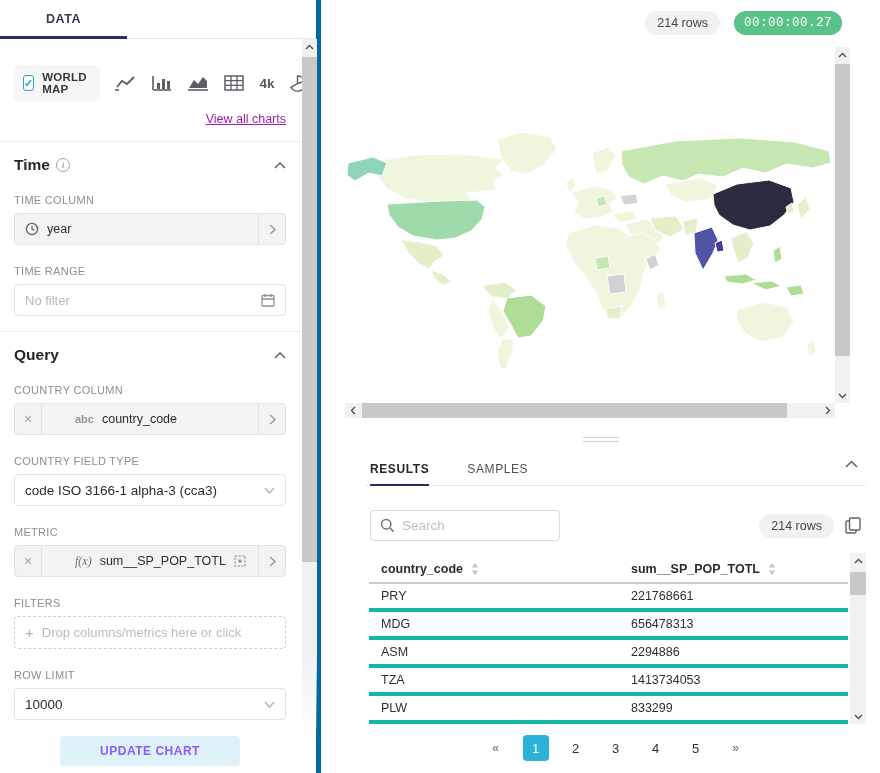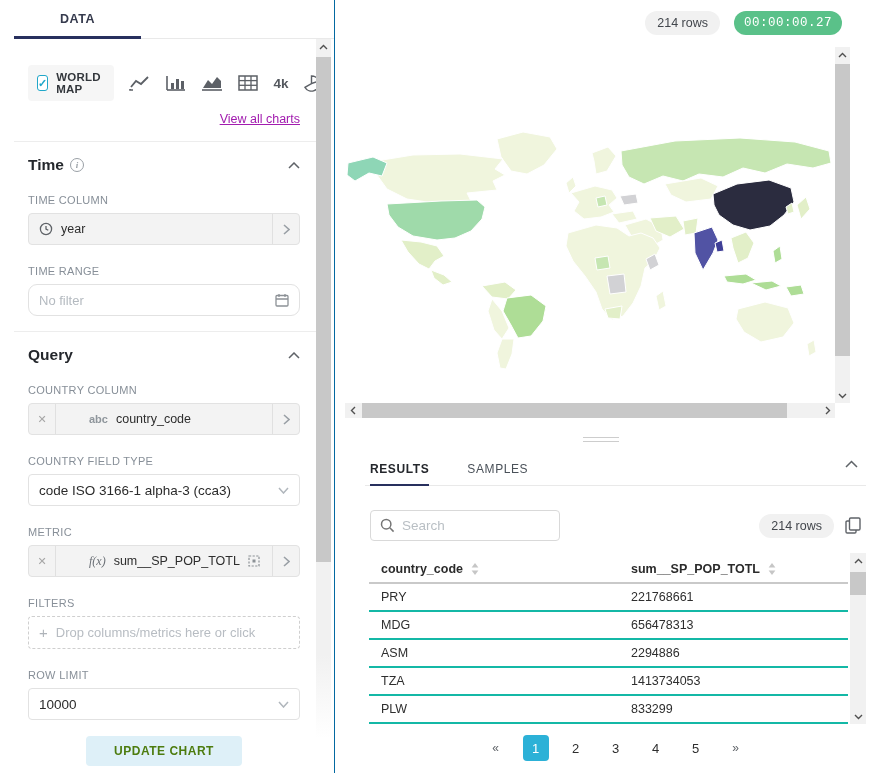--- a/index.html
+++ b/index.html
@@ -2,21 +2,21 @@
 <html><head>
 <meta charset="utf-8">
 <style>
   * { box-sizing: border-box; margin: 0; padding: 0; }
   html,body { background:#fff; }
   .app {
     position: relative; width: 880px; height: 773px; background:#fff;
     font-family: "Liberation Sans", sans-serif; color:#2e2e2e; overflow: hidden;
   }
   
-  .left-panel { position:absolute; left:14px; top:0; width:321px; height:773px; border-right:1px solid #0369a1; background:#fff; }
+  .left-panel { position:absolute; left:0; top:0; width:321px; height:773px; border-right:5px solid #0369a1; background:#fff; }
   .tabbar { position:relative; height:39px; border-bottom:1px solid #e9e9e9; }
   .tab-data { position:absolute; left:0; top:0; width:127px; height:38px; display:flex; align-items:center; justify-content:center;
     font-size:12.5px; font-weight:700; letter-spacing:.5px; color:#363b4e; cursor:pointer; }
   .tab-underline { position:absolute; left:0; bottom:-1px; width:127px; height:3px; background:#28305e; }
   .panel-scroll { position:absolute; top:39px; left:0; width:302px; bottom:0; padding:0 16px 0 14px; overflow:hidden; }
 
   .viz-row { margin-top:26px; display:flex; align-items:center; gap:15px; }
   .viz-pill { display:flex; align-items:center; gap:8px; background:#f6f6f6; border-radius:4px; padding:6px 9px; cursor:pointer; }
   .checkbox { width:16px; height:16px; border:1.5px solid #20a7c9; border-radius:3px; background:#fff;
     display:flex; align-items:center; justify-content:center; color:#20a7c9; font-size:11px; font-weight:700; }
@@ -30,31 +30,31 @@
   .section-head .chev { margin-left:auto; cursor:pointer; display:flex; }
   .info-circle { width:14px; height:14px; border:1px solid #9aa0a6; border-radius:50%; color:#9aa0a6;
     font-size:9px; display:flex; align-items:center; justify-content:center; font-style:italic; font-family:"Liberation Serif", serif; }
 
   .fld-label { margin-top:20px; font-size:11px; color:#878f98; letter-spacing:.3px; }
   .control { margin-top:7px; height:32px; border:1px solid #e2e2e2; border-radius:4px; display:flex; align-items:stretch;
     background:#f3f3f3; overflow:hidden; cursor:pointer;gap:23px; }
   .seg-x { width:27px; display:flex; align-items:center; justify-content:center; border-right:1px solid #e0e0e0; color:#a6a6a6; font-size:11px; }
   .seg-main { flex:1; display:flex; align-items:center; gap:8px; padding:0 10px; font-size:12.5px; color:#2d2d2d; min-width:0; }
   .seg-chev { width:27px; display:flex; align-items:center; justify-content:center; border-left:1px solid #e0e0e0; }
-  .control.white { background:#fff;border-radius:9px; }
+  .control.white { background:#fff; }
   .placeholder-text { color:#b4bac0; font-size:13px; }
   .prefix { font-size:11px; color:#8f969c;font-weight:bold; }
   .fx { font-style:italic; font-size:12px; color:#6a6f75; font-family:"Liberation Serif", serif; }
   .select { margin-top:7px; height:32px; border:1px solid #e2e2e2; border-radius:4px; background:#fff;
     display:flex; align-items:center; padding:0 10px; font-size:13.5px; color:#2b2b2b; cursor:pointer; }
   .select .dchev { margin-left:auto; display:flex; }
   .dashed-box { margin-top:7px; height:33px; border:1px dashed #cfcfcf; border-radius:4px; display:flex; align-items:center;
     gap:8px; padding:0 10px; color:#b7bcc2; font-size:13px; cursor:pointer; }
   .plus { color:#aeb3b9; font-size:15px; }
-  .update-btn { display:block; margin:16px auto 15px auto; width:156px; height:30px; background:#def0f8; color:#4d7c0f;
+  .update-btn { display:block; margin:16px auto 15px auto; width:180px; height:30px; background:#def0f8; color:#8b5cf6;
     border:none; border-radius:4px; font-family:"Liberation Sans", sans-serif; font-size:12px; font-weight:700; letter-spacing:.5px; cursor:pointer; }
 
   
   .sb-track-v { background:#f1f1f1; position:absolute; }
   .sb-thumb { background:#c8c8c8; position:absolute; }
   .sb-arrow { position:absolute; width:15px; height:15px; display:flex; align-items:center; justify-content:center; cursor:pointer; }
   .left-sb { position:absolute; top:39px; left:302px; width:15px; height:700px;
     background:linear-gradient(to bottom, #f1f1f1 88%, rgba(241,241,241,0)); }
 
   
@@ -81,21 +81,21 @@
 
   .toolbar { margin:24px 19px 0 19px; display:flex; align-items:center; height:31px; }
   .search-box { width:190px; height:31px; border:1px solid #d9d9d9; border-radius:4px; display:flex; align-items:center; padding:0 9px; gap:7px; background:#fff; }
   .search-box input { border:none; outline:none; flex:1; font-family:"Liberation Sans", sans-serif; font-size:13.5px; color:#333; min-width:0; }
   .search-box input::placeholder { color:#b9bfc4; }
   .toolbar .spacer { flex:1; }
   .copy-btn { margin-left:11px; display:flex; cursor:pointer; }
 
   .table-wrap { position:relative; margin:15px 14px 0 18px; }
   .datatable { margin-right:18px; }
-  .trow { display:flex; height:28px; align-items:center; border-bottom:2px solid #14b8a6; font-size:12.5px; color:#2e2e2e; }
+  .trow { display:flex; height:28px; align-items:center; border-bottom:4px solid #14b8a6; font-size:12.5px; color:#2e2e2e; }
   .trow.head { font-weight:700; color:#2b2b2b; border-bottom:2px solid #c9c9c9; }
   .c1 { width:250px; padding-left:12px; display:flex; align-items:center; gap:8px; }
   .c2 { flex:1; padding-left:12px; display:flex; align-items:center; gap:8px; }
   .tbl-sb { position:absolute; right:0; top:-3px; bottom:0; width:16px; background:#f1f1f1; }
 
   .pagination { margin-top:11px; display:flex; justify-content:center; align-items:center; gap:14px; }
   .pg { min-width:26px; height:26px; display:flex; align-items:center; justify-content:center; font-size:13px; color:#2e2e2e; cursor:pointer; border-radius:4px; }
   .pg.arrow { color:#5f6368; font-size:12px; }
   .pg.active { background:#2cb1d7; color:#fff; }
 

